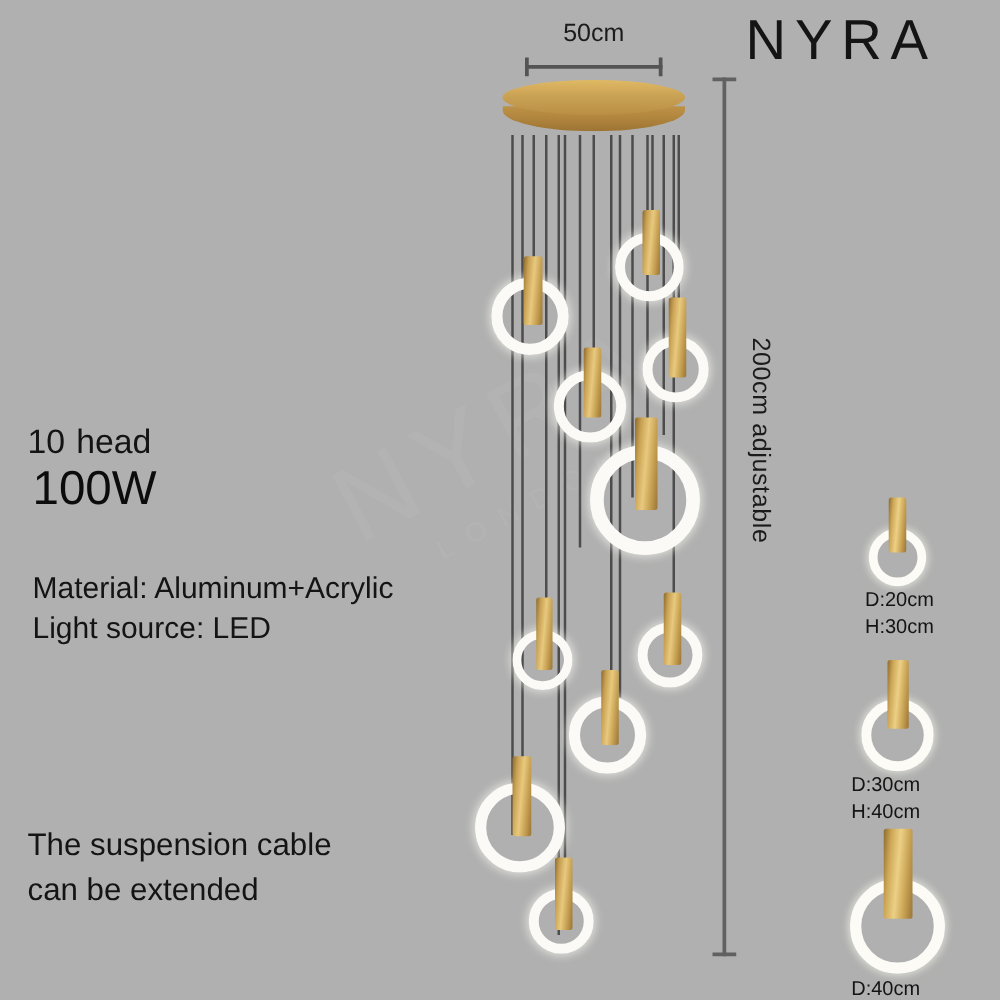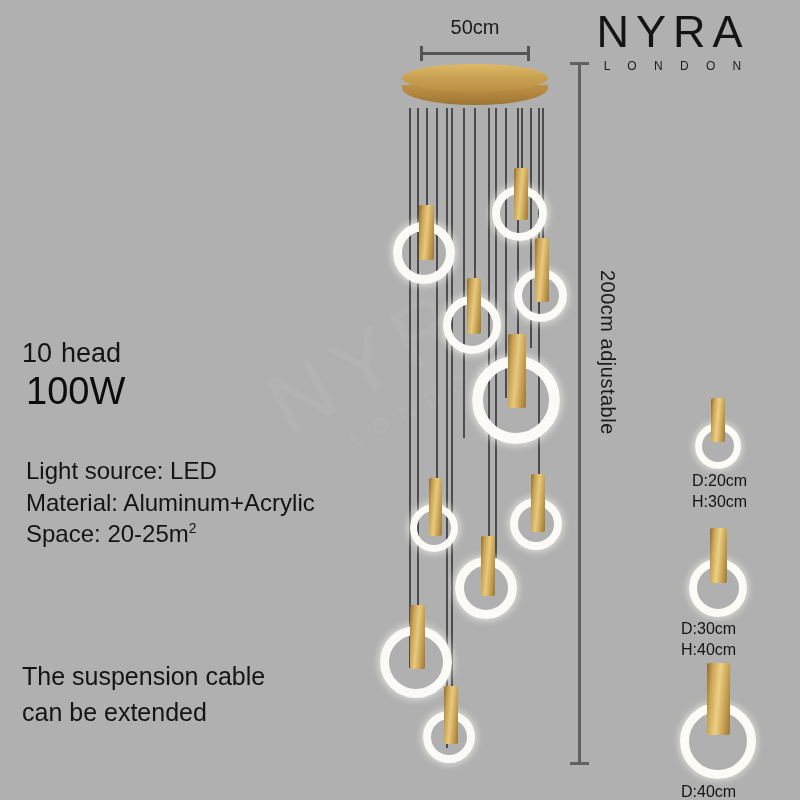--- a/index.html
+++ b/index.html
@@ -261,32 +261,30 @@
 <div class="stage">
 
   <div class="watermark">
     <div class="wm-main">NYRA</div>
     <div class="wm-sub">LONDON</div>
   </div>
 
 
   <div class="brand">
     <div class="brand-name">NYRA</div>
-    <div class="brand-sub">L O N D O N</div>
   </div>
 
   <div class="spec-head-count">
     <span>10</span><span class="gap"></span><span>head</span>
   </div>
   <div class="spec-watt">100W</div>
 
   <div class="spec-list">
+    <div>Material: Aluminum+Acrylic</div>
     <div>Light source: LED</div>
-    <div>Material: Aluminum+Acrylic</div>
-    <div><span>Space: 20-25m</span><sup>2</sup></div>
   </div>
 
   <div class="note">
     <div>The suspension cable</div>
     <div>can be extended</div>
   </div>
 
   <div class="dim-h-label">50cm</div>
   <div class="dim-h-line"></div>
   <div class="dim-v-line"></div>

